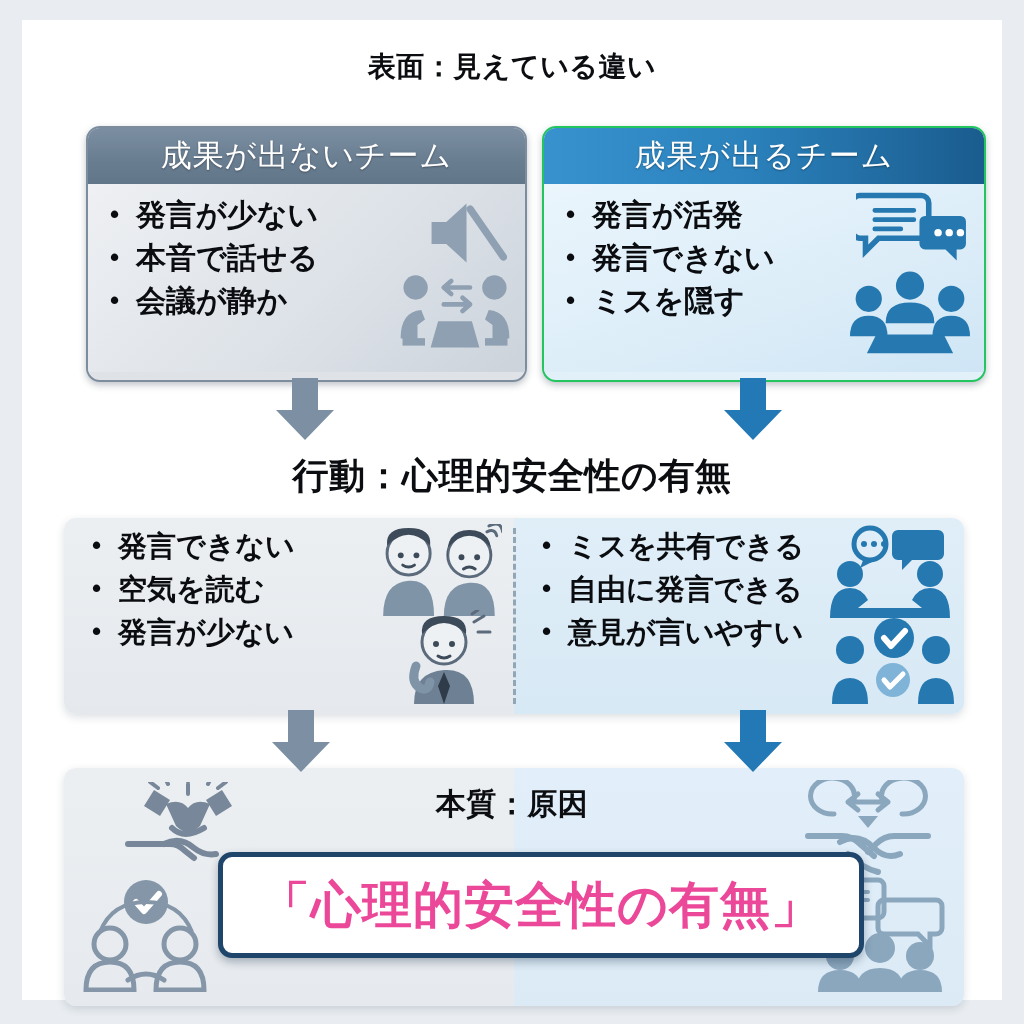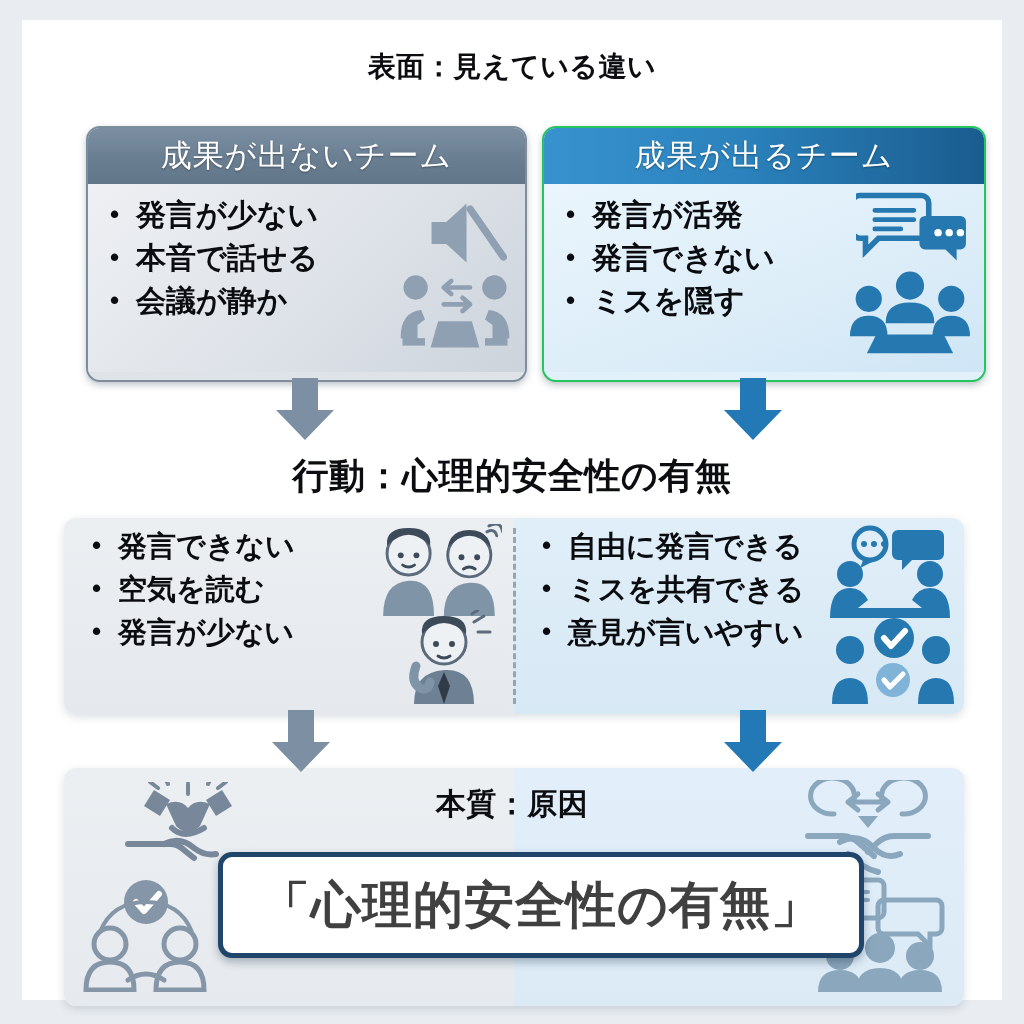--- a/index.html
+++ b/index.html
@@ -177,21 +177,21 @@
     border-radius: 14px;
     display: flex;
     align-items: center;
     justify-content: center;
     box-shadow: 0 4px 9px rgba(20,40,65,.32);
     z-index: 7;
   }
   #essence-text {
     font-size: 50px;
     font-weight: 700;
-    color: #404040;
+    color: #ec4899;
     letter-spacing: 1px;
     white-space: nowrap;
   }
 
   
   .ico { position: absolute; }
   #ico-mute        { right: 18px;  top: 6px;   width: 92px;  height: 86px; }
   #ico-two-talk    { right: 10px;  top: 78px;  width: 120px; height: 96px; }
   #ico-bubbles     { right: 16px;  top: 4px;   width: 112px; height: 80px; }
   #ico-meeting     { right: 14px;  top: 80px;  width: 120px; height: 92px; }
@@ -311,22 +311,22 @@
           <path d="M40 46 q6 4 12 0" stroke="#3c4a59" stroke-width="3" fill="none" stroke-linecap="round"></path>
           <path d="M16 94 q0-32 30-34 t30 34 z" fill="#6e8093"></path>
           <path d="M46 62 l6 14 -6 18 -6 -18 z" fill="#2f3b48"></path>
           <path d="M18 56 q-6 16 4 22 q8 4 10 -6" stroke="#8094a8" stroke-width="9" fill="none" stroke-linecap="round"></path>
           <path d="M76 12 l10 -6 M80 22 l12 0 M74 4 l6 -4" stroke="#5c6b7c" stroke-width="3" stroke-linecap="round"></path>
         </svg>
       </div>
 
       <div class="band-half" id="band-right">
         <ul class="bullets">
+          <li>ミスを共有できる</li>
           <li>自由に発言できる</li>
-          <li>ミスを共有できる</li>
           <li>意見が言いやすい</li>
         </ul>
 
         <svg class="ico" id="ico-talk-desk" viewBox="0 0 128 96">
           <circle cx="44" cy="20" r="16" fill="none" stroke="#2579b0" stroke-width="5"></circle>
           <circle cx="38" cy="20" r="3" fill="#2579b0"></circle>
           <circle cx="48" cy="20" r="3" fill="#2579b0"></circle>
           <circle cx="58" cy="20" r="3" fill="#2579b0"></circle>
           <path d="M38 34 l-4 10 12 -6 z" fill="#2579b0"></path>
           <path d="M72 6 h40 a6 6 0 0 1 6 6 v18 a6 6 0 0 1 -6 6 h-26 l-10 10 v-10 h-4 a6 6 0 0 1 -6 -6 v-18 a6 6 0 0 1 6 -6 z" fill="#2579b0"></path>

